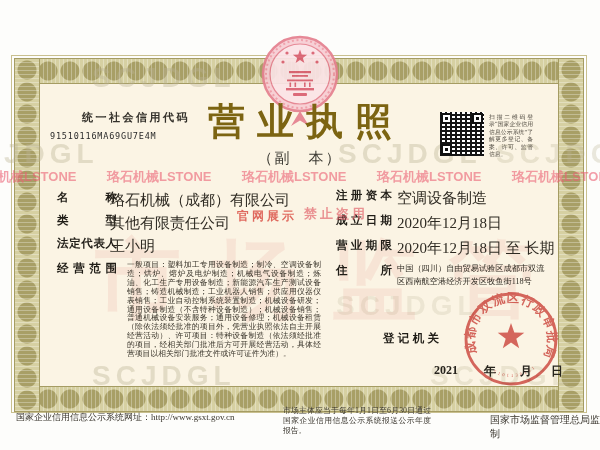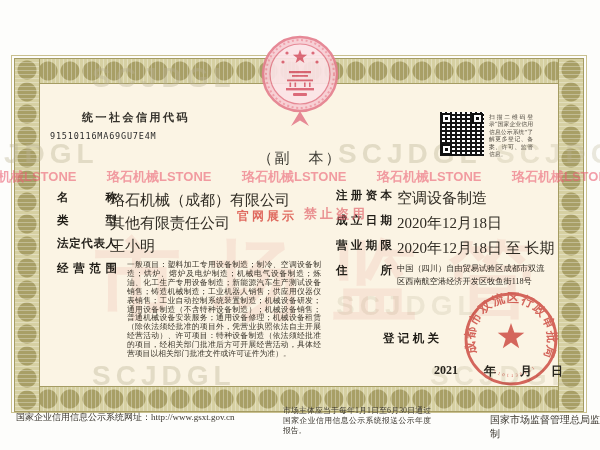--- a/index.html
+++ b/index.html
@@ -105,20 +105,21 @@
     <rect x="33.5" y="52.5" width="1.6" height="4.5" fill="#da5f70"></rect>
     <rect x="43" y="52.5" width="1.6" height="4.5" fill="#da5f70"></rect>
     <rect x="48" y="52.5" width="1.6" height="4.5" fill="#da5f70"></rect>
     <rect x="25" y="58" width="28" height="2.4" fill="#da5f70"></rect>
     <rect x="32" y="63" width="14" height="3" rx="1" fill="#da5f70"></rect>
     <path d="M39,81 L30,96 L39,90.5 L48,96 Z" fill="#e5808f"></path>
   </svg>
 
   <div class="credit-label">统一社会信用代码</div>
   <div class="credit-code">91510116MA69GU7E4M</div>
+  <div class="title">营业执照</div>
   <div class="subtitle">（副　本）</div>
 
   <div class="qr">
     <span class="qr-finder" style="left:1px;top:1px;"></span>
     <span class="qr-finder" style="right:1px;top:1px;"></span>
     <span class="qr-finder" style="left:1px;bottom:1px;"></span>
   </div>
   <div class="qr-caption">扫描二维码登录“国家企业信用信息公示系统”了解更多登记、备案、许可、监管信息。</div>
 
   <div class="flabel ll" style="top:190px;">名称</div>

